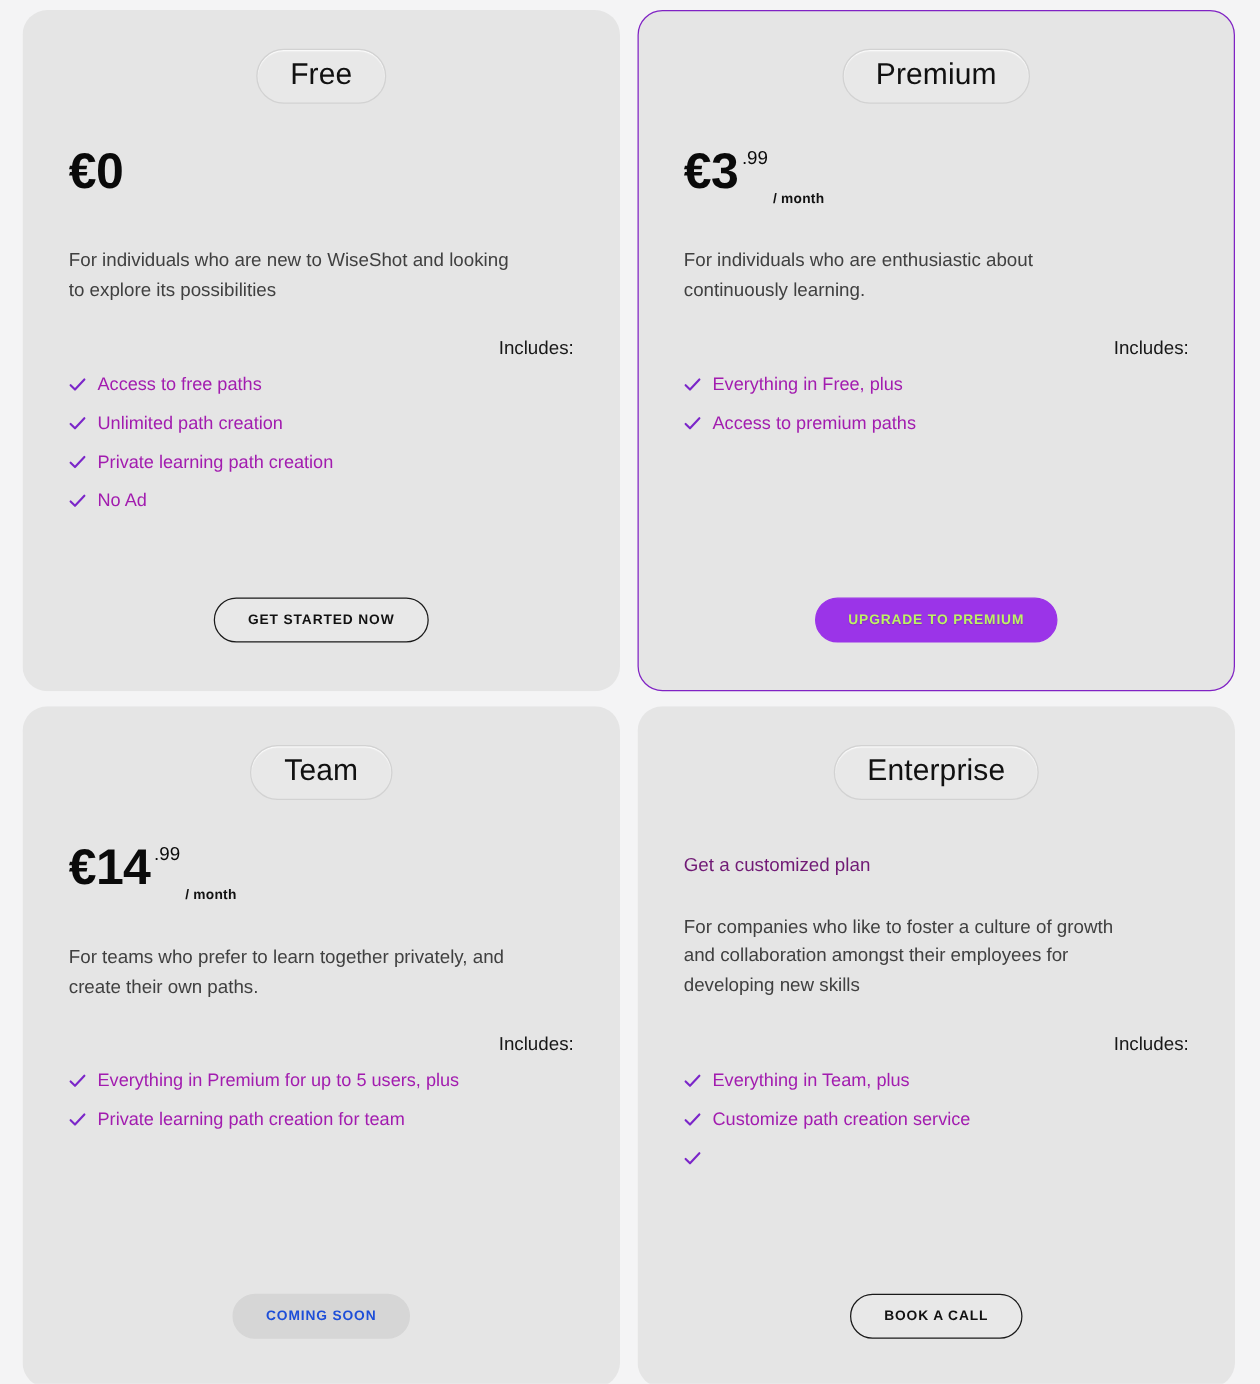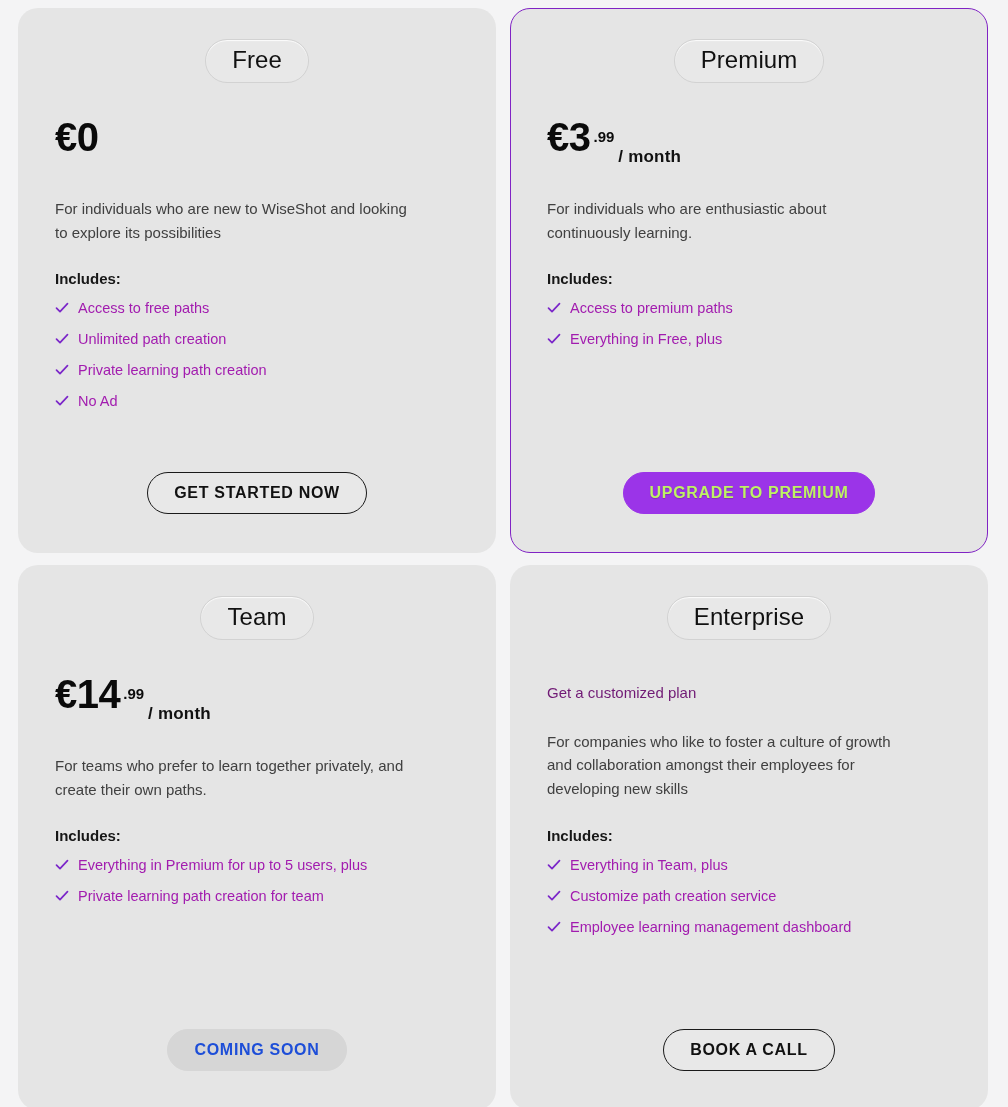--- a/index.html
+++ b/index.html
@@ -67,28 +67,28 @@
   }
   .price-main {
     font-size: 40px;
     font-weight: 700;
     color: #0a0a0a;
     line-height: 1;
     letter-spacing: -0.5px;
   }
   .price-cents {
     font-size: 15px;
-    font-weight: 700;
+    font-weight: 400;
     color: #0a0a0a;
     line-height: 1;
-    margin-top: 12px;
+    margin-top: 2px;
     margin-left: 3px;
   }
   .price-period {
-    font-size: 17px;
+    font-size: 11px;
     font-weight: 600;
     color: #111;
     line-height: 1;
     align-self: flex-end;
     margin-bottom: 2px;
     margin-left: 4px;
     letter-spacing: .2px;
   }
   .price-custom {
     font-size: 15px;
@@ -103,24 +103,25 @@
     line-height: 1.58;
     color: #404040;
     margin-top: 24px;
     max-width: 360px;
   }
   .plan-desc.tight { margin-top: 26px; }
 
   
   .includes-label {
     font-size: 15px;
-    font-weight: 700;
+    font-weight: 400;
     color: #171717;
     margin-top: 26px;
     margin-bottom: 6px;
+    text-align: right;
   }
 
   .feature-list { list-style: none; }
 
   .feature-item {
     display: flex;
     align-items: flex-start;
     gap: 9px;
     font-size: 14.5px;
     line-height: 1.45;
@@ -137,21 +138,21 @@
 
   
   .cta-row {
     margin-top: auto;
     display: flex;
     justify-content: center;
     padding-bottom: 12px;
   }
   .cta-btn {
     font-family: "Liberation Sans", sans-serif;
-    font-size: 16px;
+    font-size: 11px;
     font-weight: 600;
     letter-spacing: .7px;
     padding: 11px 26px;
     border-radius: 999px;
     cursor: pointer;
     white-space: nowrap;
   }
   .cta-outline {
     background: #e8e8e8;
     border: 1.6px solid #1a1a1a;
@@ -236,29 +237,29 @@
     </div>
     <p class="plan-desc">For individuals who are enthusiastic about continuously learning.</p>
     <div class="includes-label">Includes:</div>
     <ul class="feature-list">
       <li class="feature-item">
         <span class="check-icon">
             <svg width="14" height="14" viewBox="0 0 14 14">
               <path d="M1.5 7.2 L5 10.6 L12.5 2.6" fill="none" stroke="#7b26c9" stroke-width="1.7" stroke-linecap="round" stroke-linejoin="round"></path>
             </svg>
           </span>
+        <span>Everything in Free, plus</span>
+      </li>
+      <li class="feature-item">
+        <span class="check-icon">
+            <svg width="14" height="14" viewBox="0 0 14 14">
+              <path d="M1.5 7.2 L5 10.6 L12.5 2.6" fill="none" stroke="#7b26c9" stroke-width="1.7" stroke-linecap="round" stroke-linejoin="round"></path>
+            </svg>
+          </span>
         <span>Access to premium paths</span>
-      </li>
-      <li class="feature-item">
-        <span class="check-icon">
-            <svg width="14" height="14" viewBox="0 0 14 14">
-              <path d="M1.5 7.2 L5 10.6 L12.5 2.6" fill="none" stroke="#7b26c9" stroke-width="1.7" stroke-linecap="round" stroke-linejoin="round"></path>
-            </svg>
-          </span>
-        <span>Everything in Free, plus</span>
       </li>
     </ul>
     <div class="cta-row">
       <button class="cta-btn cta-filled">UPGRADE TO PREMIUM</button>
     </div>
   </section>
 
   <section class="plan-card">
     <div class="badge-row">
       <span class="plan-badge">Team</span>
@@ -316,21 +317,20 @@
             </svg>
           </span>
         <span>Customize path creation service</span>
       </li>
       <li class="feature-item">
         <span class="check-icon">
             <svg width="14" height="14" viewBox="0 0 14 14">
               <path d="M1.5 7.2 L5 10.6 L12.5 2.6" fill="none" stroke="#7b26c9" stroke-width="1.7" stroke-linecap="round" stroke-linejoin="round"></path>
             </svg>
           </span>
-        <span>Employee learning management dashboard</span>
       </li>
     </ul>
     <div class="cta-row">
       <button class="cta-btn cta-outline">BOOK A CALL</button>
     </div>
   </section>
 
 </div>
 
 </body></html>

